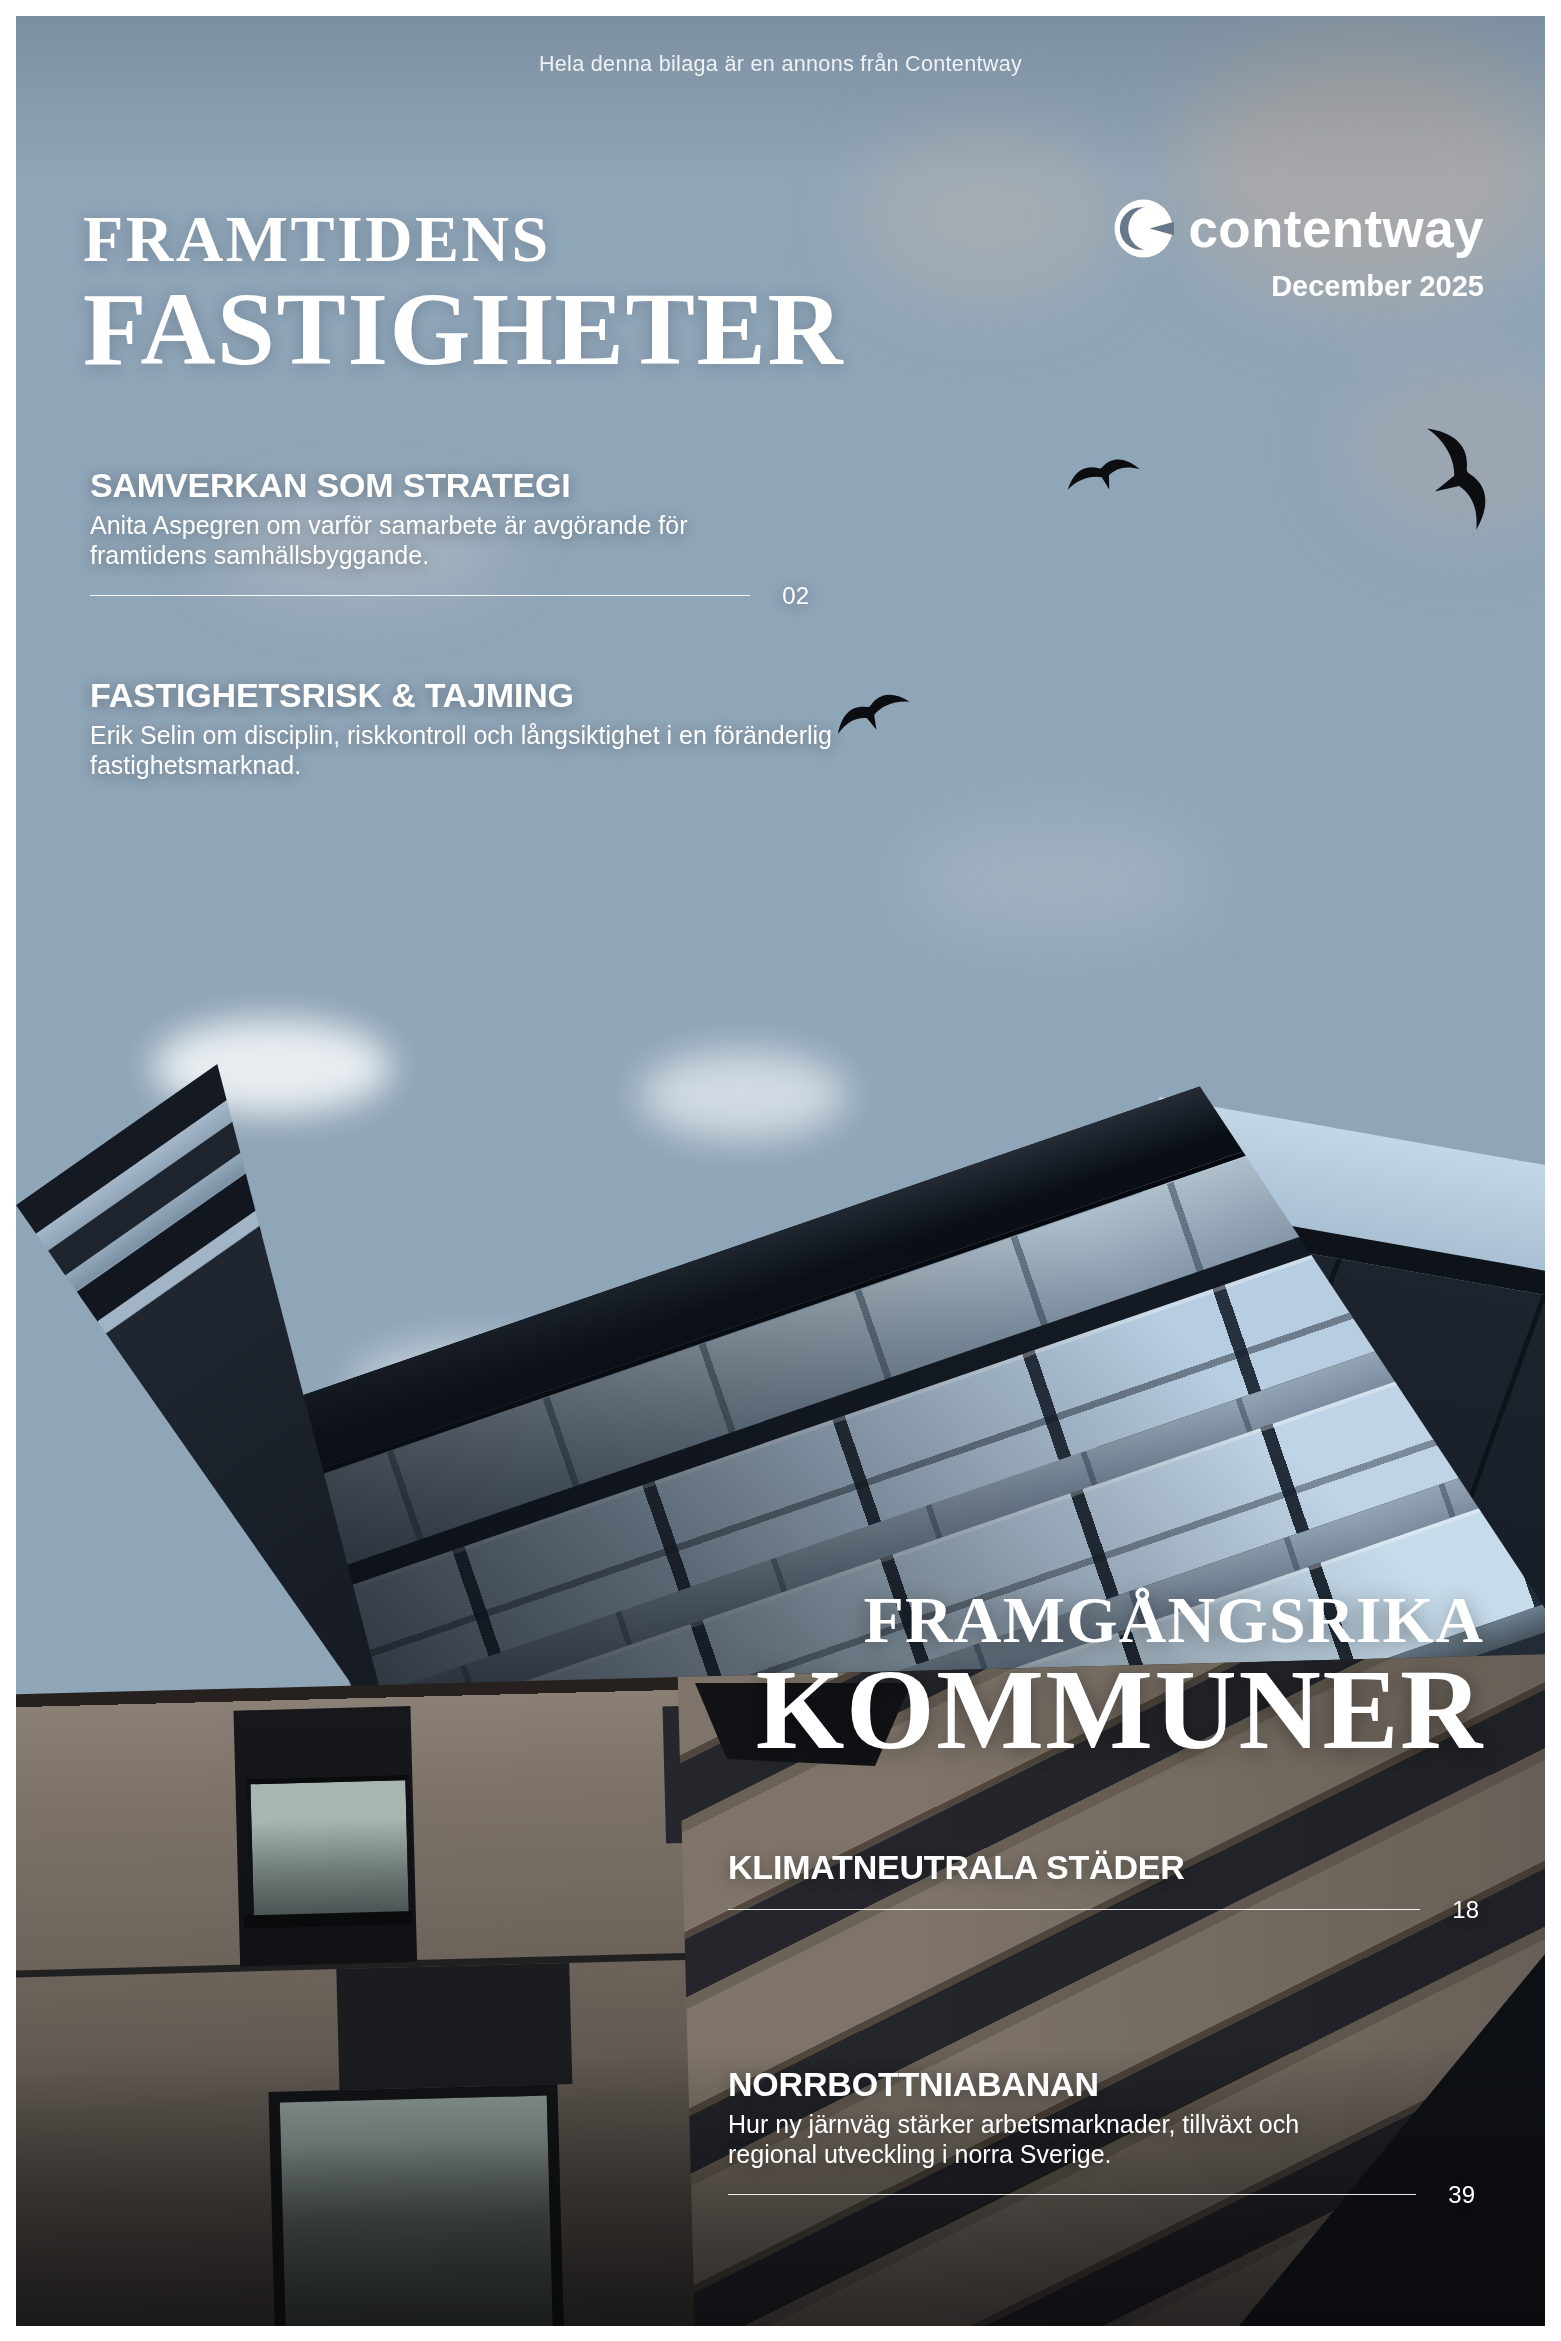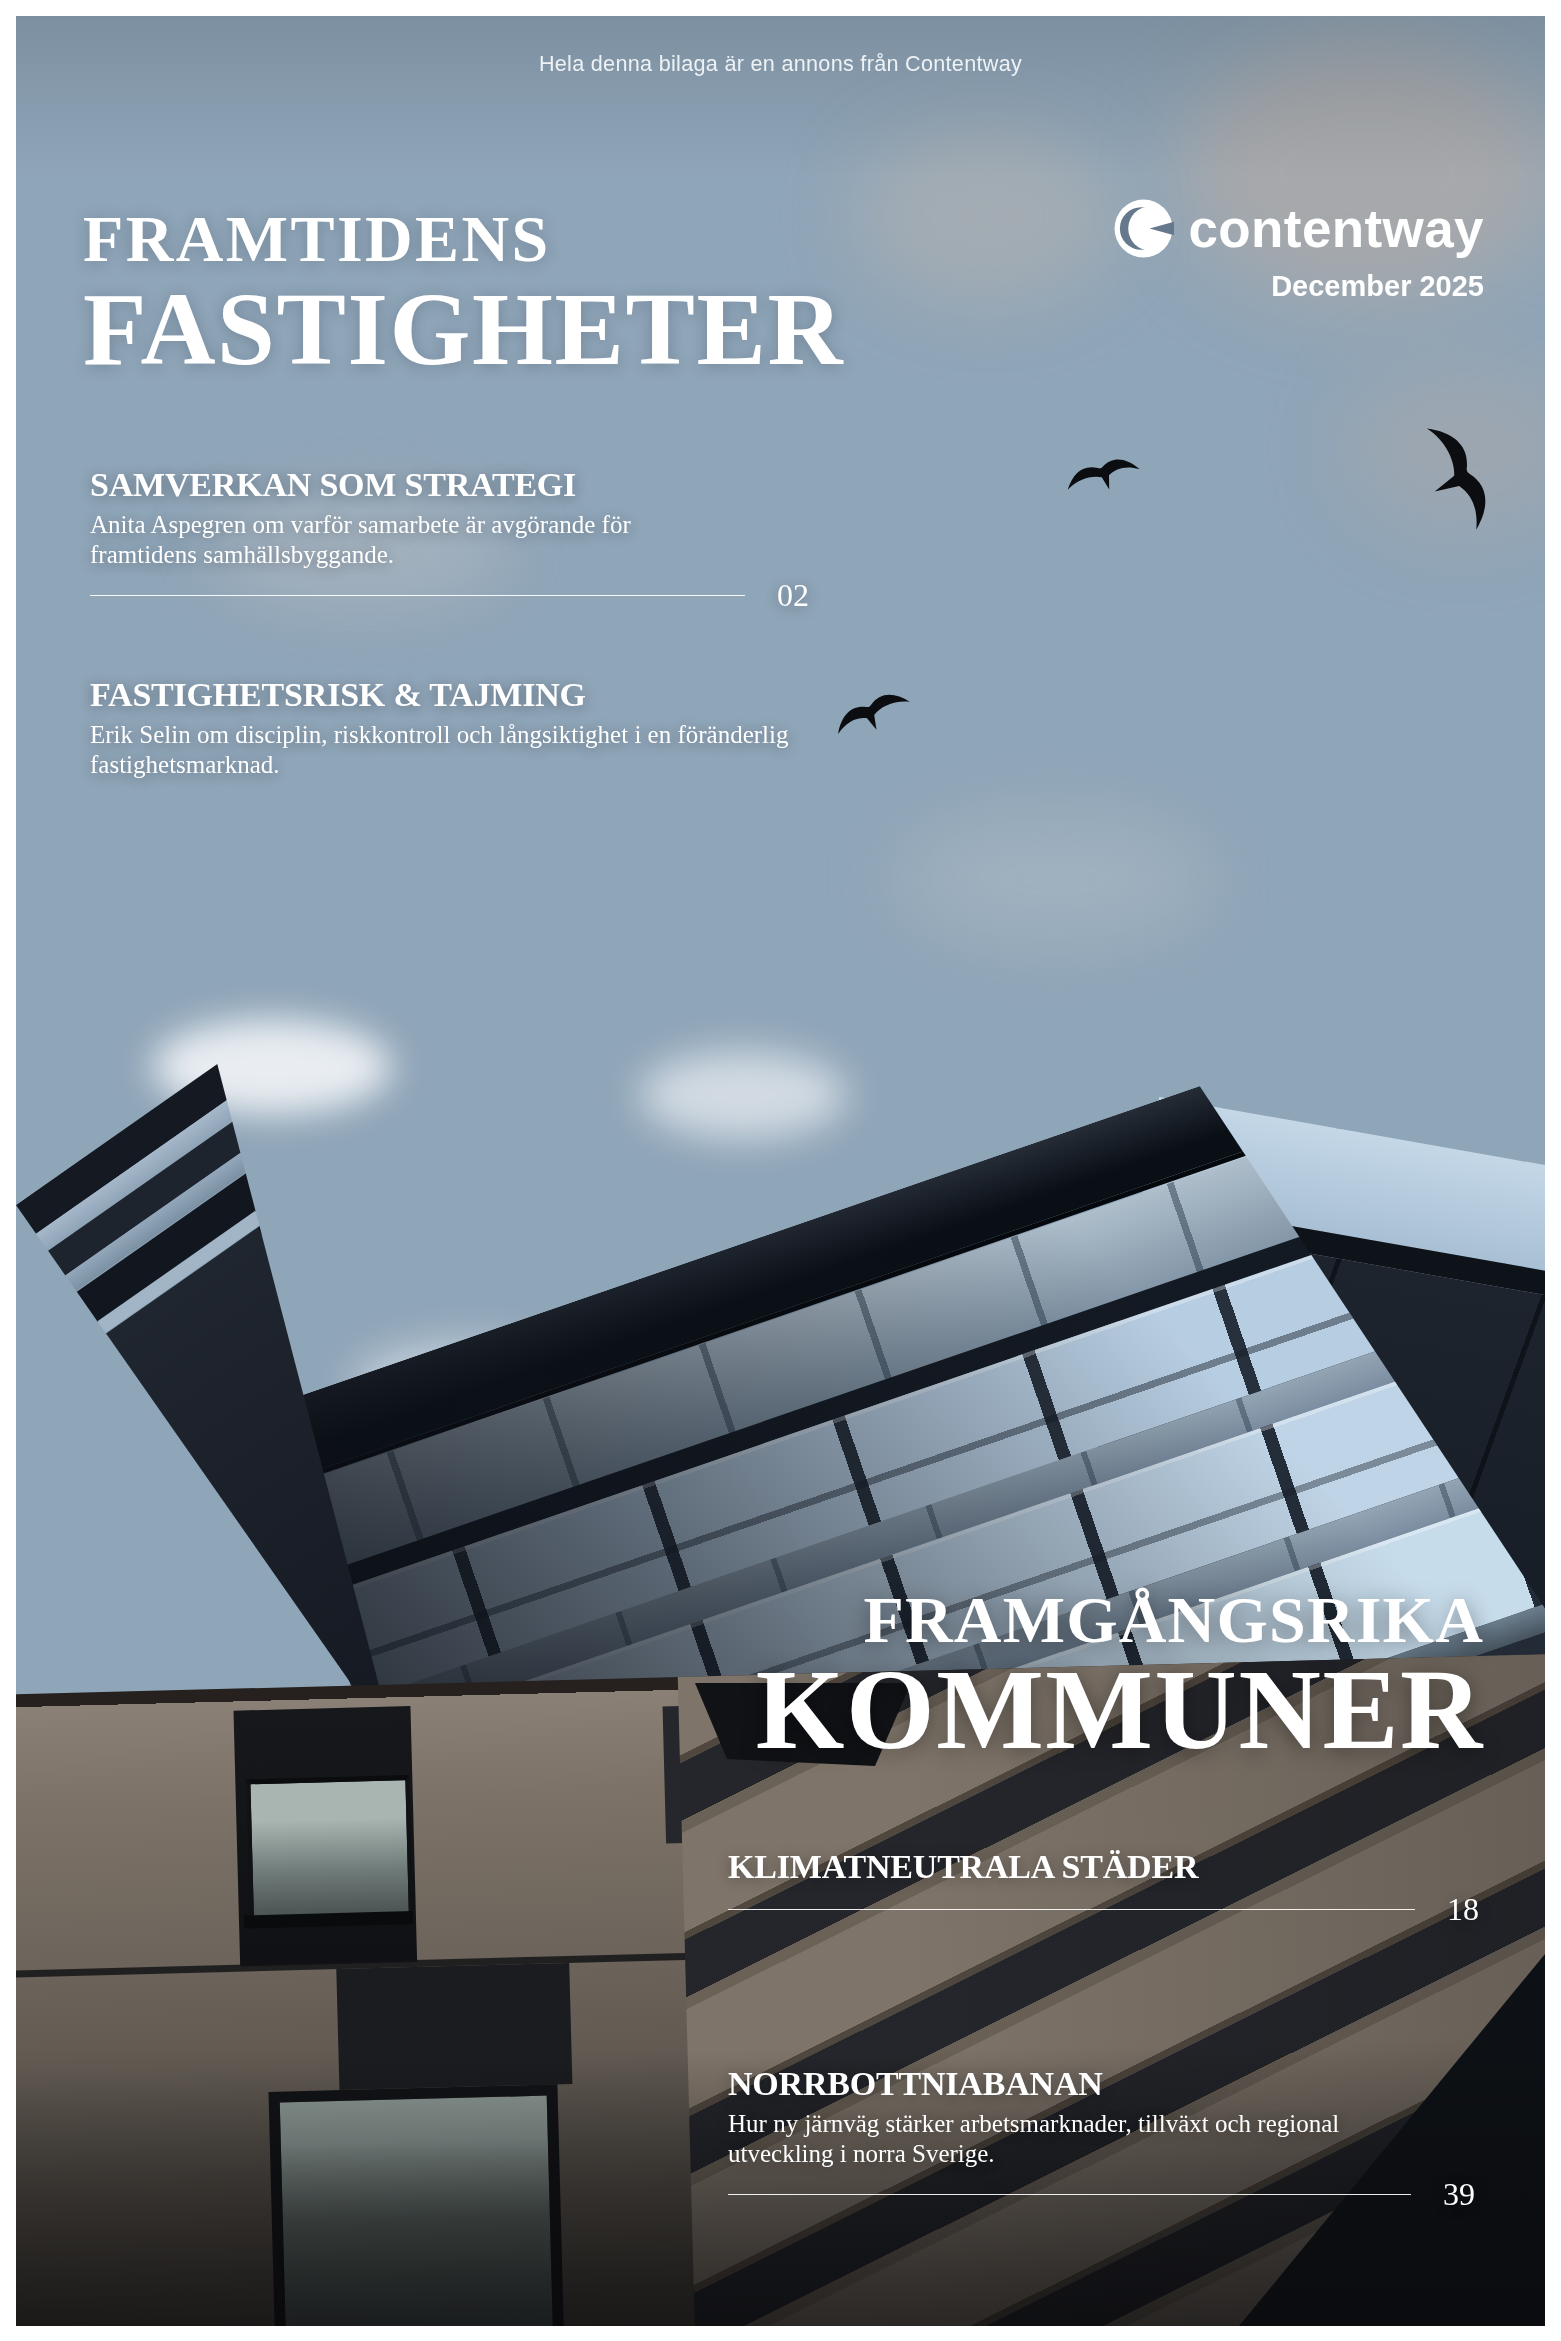--- a/index.html
+++ b/index.html
@@ -100,26 +100,26 @@
   
   .annotation{position:absolute;left:0;top:51px;width:100%;text-align:center;color:#eef2f5;
               font-size:21.6px;letter-spacing:0.3px;}
   .title{position:absolute;left:83px;color:#ffffff;font-family:"Liberation Serif","DejaVu Serif",serif;
          font-weight:bold;line-height:1;text-shadow:0 1.6px 14.4px rgba(30,45,60,.25);}
   .title-1{top:206px;font-size:66px;letter-spacing:2.4px;}
   .title-2{top:277px;font-size:104px;letter-spacing:1.6px;}
   .logo-row{position:absolute;right:77px;top:198px;display:flex;align-items:center;gap:14.4px;}
   .logo-word{color:#fff;font-size:53px;font-weight:bold;letter-spacing:0.4px;line-height:1;}
   .issue-date{position:absolute;right:77px;top:270px;color:#fff;font-size:29px;font-weight:bold;}
-  .toc{position:absolute;color:#fff;text-shadow:0 1.6px 12.8px rgba(10,15,20,.35);font-family:Liberation Serif, serif;}
+  .toc{position:absolute;color:#fff;text-shadow:0 1.6px 12.8px rgba(10,15,20,.35);}
   .toc-h{font-size:34px;font-weight:bold;letter-spacing:-0.2px;line-height:1;}
   .toc-d{font-size:25px;line-height:30px;margin-top:8px;}
   .toc-row{display:flex;align-items:center;gap:32px;margin-top:8px;}
   .toc-line{flex:1;height:1.6px;background:rgba(255,255,255,.92);}
-  .toc-num{font-size:32px;line-height:35px;}
+  .toc-num{font-size:24px;line-height:35px;}
   .s1{left:90px;top:468px;width:719px;}  .s1 .toc-d{width:639px;}
   .s2{left:90px;top:678px;width:767px;}  .s2 .toc-d{width:743px;}
   .s3{left:728px;top:1850px;width:751px;} .s3 .toc-d{width:639px;}
   .s4{left:728px;top:2067px;width:747px;} .s4 .toc-d{width:655px;}
   .feature{position:absolute;right:77px;text-align:right;color:#fff;
            font-family:"Liberation Serif","DejaVu Serif",serif;font-weight:bold;line-height:1;
            text-shadow:0 3.2px 21px rgba(0,0,0,.4);}
   .feature-1{top:1587px;font-size:66px;letter-spacing:1.2px;}
   .feature-2{top:1653px;font-size:114px;letter-spacing:1.6px;}
 </style>

